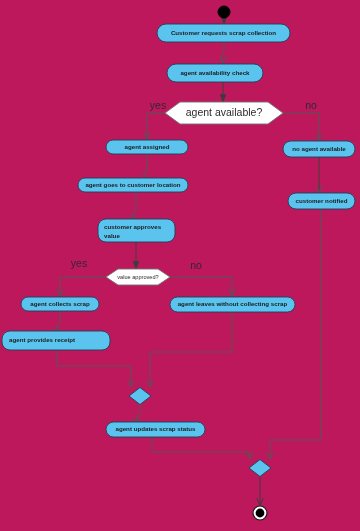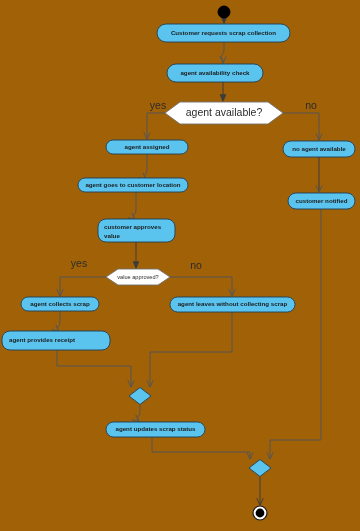--- a/index.html
+++ b/index.html
@@ -4,21 +4,21 @@
 <style>
   html, body {
     margin: 0;
     padding: 0;
     background: #ffffff;
   }
   #canvas {
     position: relative;
     width: 360px;
     height: 531px;
-    background: #a16207;
+    background: #be185d;
     font-family: "Liberation Sans", sans-serif;
     overflow: hidden;
   }
   svg#diagram {
     position: absolute;
     left: 0;
     top: 0;
     width: 360px;
     height: 531px;
   }

